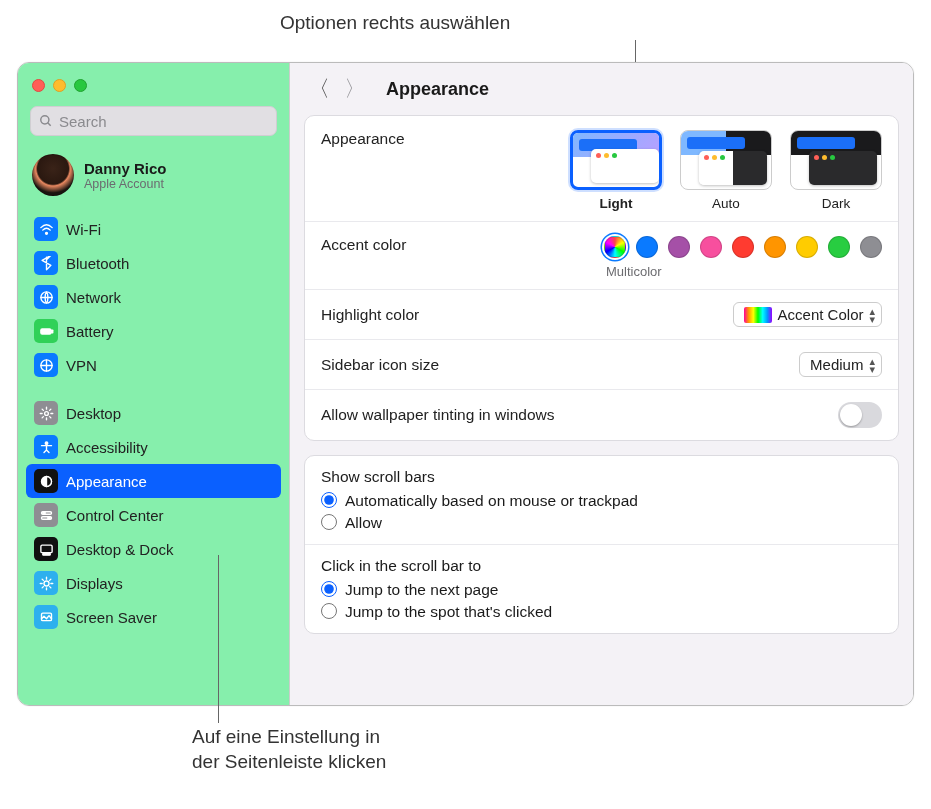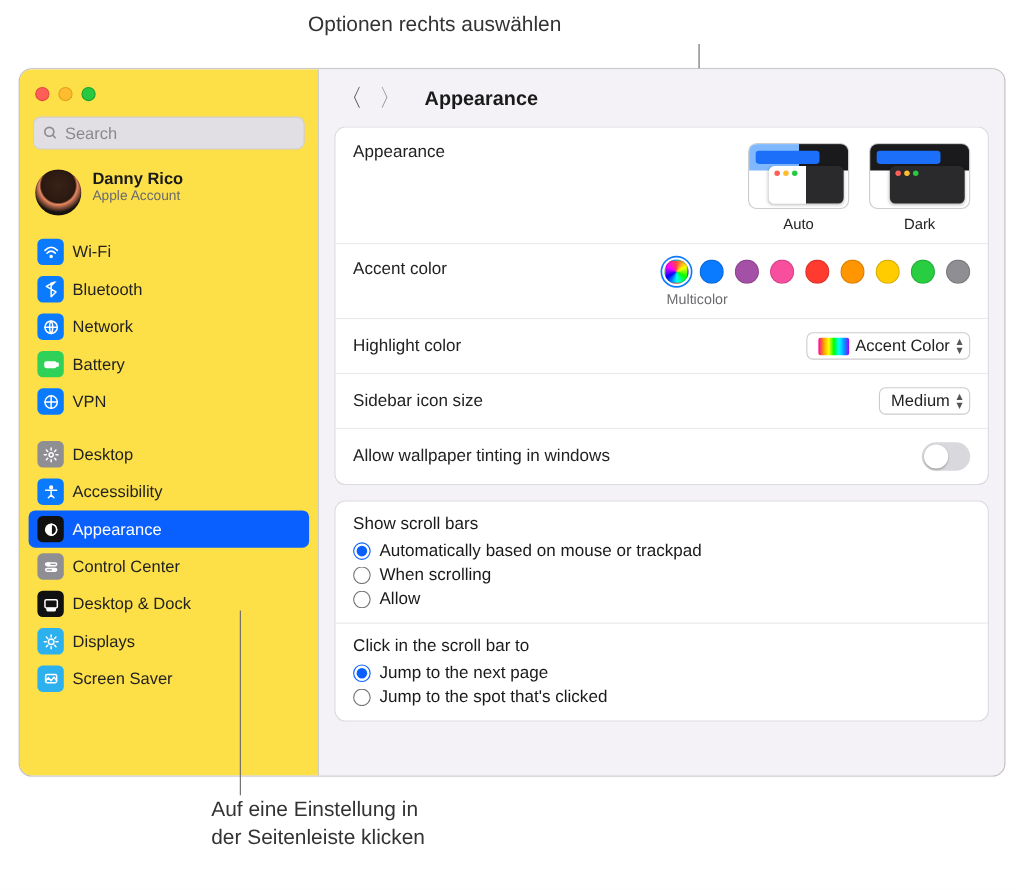--- a/index.html
+++ b/index.html
@@ -53,21 +53,21 @@
     height: 644px;
     border: 1px solid #bbb;
     border-radius: 12px;
     display: flex;
     overflow: hidden;
     background: #fff;
     box-shadow: 0 0 0 1px rgba(0,0,0,0.02);
   }
   .sidebar {
     width: 272px;
-    background: #fde047;
+    background: #86efac;
     border-right: 1px solid #ccc;
     display: flex;
     flex-direction: column;
     padding-top: 8px;
   }
   .traffic {
     display: flex;
     gap: 8px;
     padding: 8px 14px 14px;
   }
@@ -85,20 +85,21 @@
     height: 30px;
     display: flex;
     align-items: center;
     padding: 0 8px;
     color: #8a8a8e;
     font-size: 15px;
     gap: 6px;
   }
   .profile {
     display: flex;
+    align-items: center;
     gap: 10px;
     padding: 4px 14px 14px;
   }
   .avatar {
     width: 42px; height: 42px; border-radius: 50%;
     background: radial-gradient(circle at 50% 35%, #3a2318 0%, #2a1810 45%, #e88860 50%, #1a1410 70%);
     background-color:#2a1a12;
     box-shadow: inset 0 0 0 1px rgba(0,0,0,0.2);
   }
   .pname { font-weight: 600; font-size: 15px; }
@@ -191,21 +192,21 @@
   .toggle {
     width:44px; height:26px; border-radius:13px; background:#d9d9dd; position:relative;
   }
   .toggle::after{
     content:''; position:absolute; width:22px; height:22px; border-radius:50%;
     background:#fff; top:2px; left:2px; box-shadow:0 1px 2px rgba(0,0,0,.3);
   }
   .block { padding:12px 16px; }
   .blockhead { font-size:15.5px; margin-bottom:6px; }
   .radios { display:flex; flex-direction:column; gap:4px; }
-  .radio { display:flex; align-items:center; gap:8px; font-size:15.5px; }
+  .radio { display:flex; gap:8px; font-size:15.5px; }
   .radio input { width:16px; height:16px; accent-color:#0a60ff; }
   .panel2 { margin-top:0; }
   .content-scroll { overflow-y:auto; }
 </style>
 </head>
 <body>
 
 <div class="callout-top">Optionen rechts auswählen</div>
 <div class="callout-line-top"></div>
 
@@ -352,20 +353,34 @@
     <div class="toolbar">
       <span class="navbtn active">〈</span>
       <span class="navbtn">〉</span>
       <span class="title">Appearance</span>
     </div>
     <div class="content-scroll">
     <div class="panel">
       <div class="row tall">
         <span class="label">Appearance</span>
         <div class="appearance-opts" id="apos">
+              <div class="apo sel">
+                <div class="thumb">
+                  <div class="top" style="background:linear-gradient(135deg,#7fb8ff,#b89fff)"></div>
+                  <div class="bar"></div>
+                  <div class="win" style="background:#fff">
+                    <div class="dots">
+                      <span style="background:#ff5f57"></span>
+                      <span style="background:#febc2e"></span>
+                      <span style="background:#28c840"></span>
+                    </div>
+                  </div>
+                </div>
+                <div class="cap">Light</div>
+              </div>
               <div class="apo">
                 <div class="thumb">
                   <div class="top" style="background:linear-gradient(90deg,#7fb8ff 50%,#1a1a1c 50%)"></div>
                   <div class="bar"></div>
                   <div class="win" style="background:linear-gradient(90deg,#fff 50%,#2a2a2c 50%)">
                     <div class="dots">
                       <span style="background:#ff5f57"></span>
                       <span style="background:#febc2e"></span>
                       <span style="background:#28c840"></span>
                     </div>
@@ -436,24 +451,20 @@
     <div class="panel panel2">
       <div class="block" style="border-bottom:1px solid #e9e9ed;">
         <div class="blockhead">Show scroll bars</div>
         <div class="radios" id="scrollradios">
               <label class="radio">
                 <input type="radio" name="scroll" checked="" style="">
                 <span>Automatically based on mouse or trackpad</span>
               </label>
               <label class="radio">
                 <input type="radio" name="scroll" style="">
-                <span>When scrolling</span>
-              </label>
-              <label class="radio">
-                <input type="radio" name="scroll" style="">
                 <span>Allow</span>
               </label>
             </div>
       </div>
       <div class="block">
         <div class="blockhead">Click in the scroll bar to</div>
         <div class="radios" id="clickradios">
               <label class="radio">
                 <input type="radio" name="click" checked="" style="">
                 <span>Jump to the next page</span>

